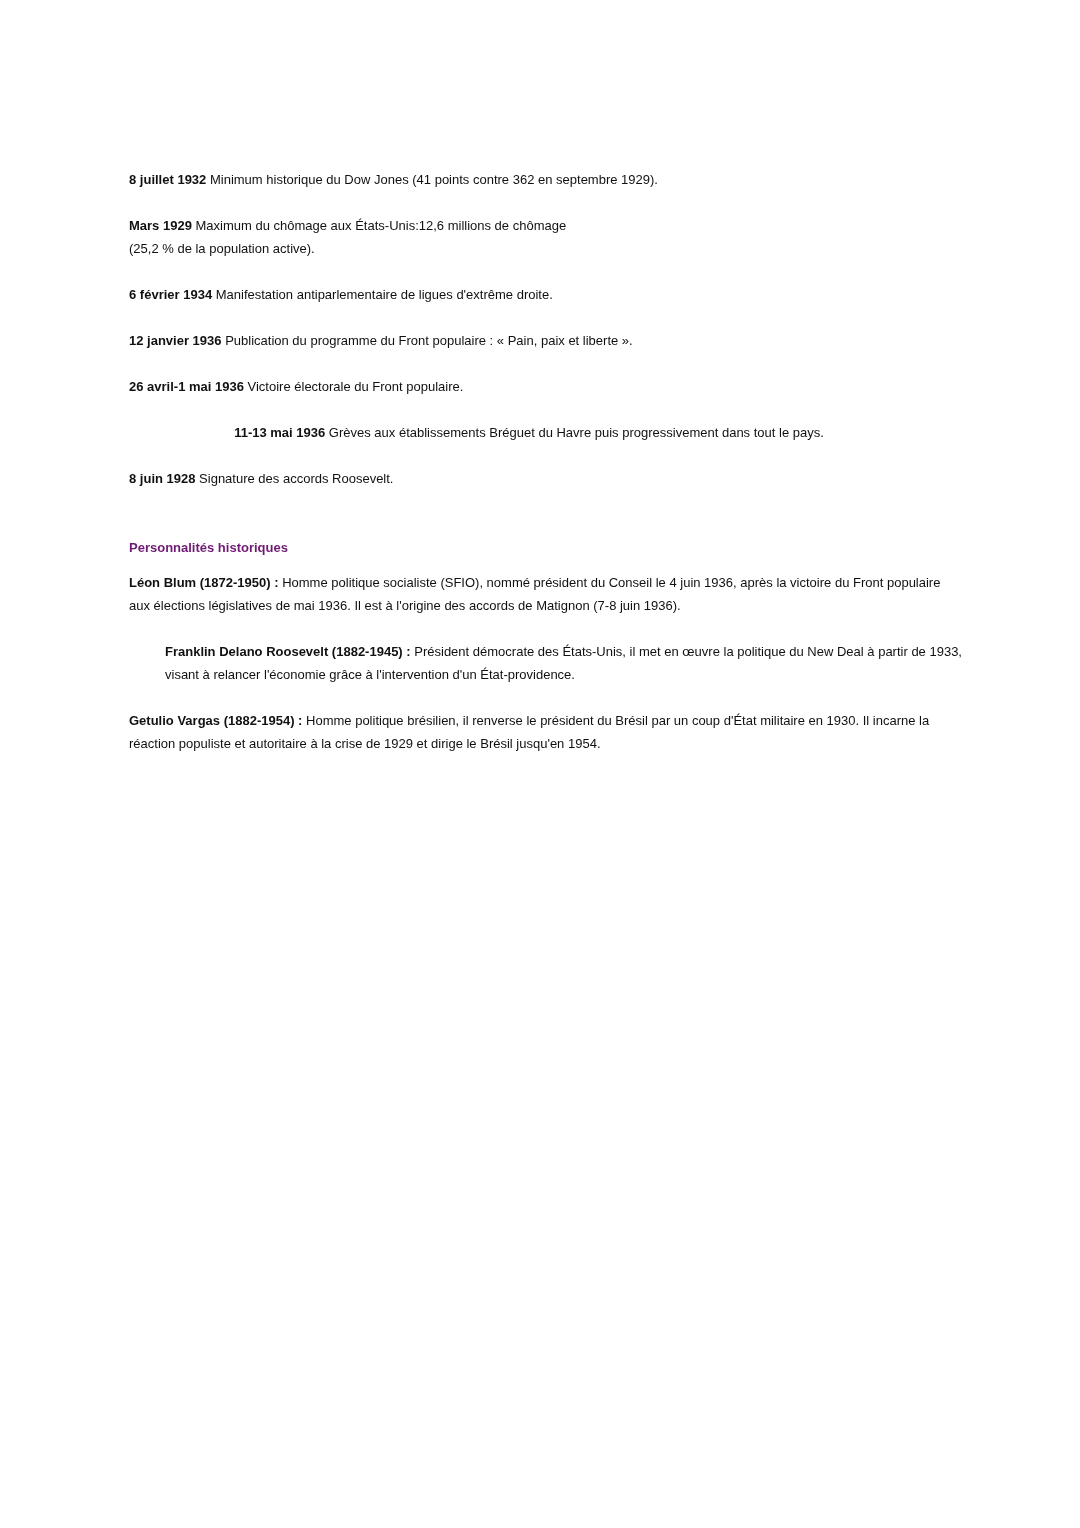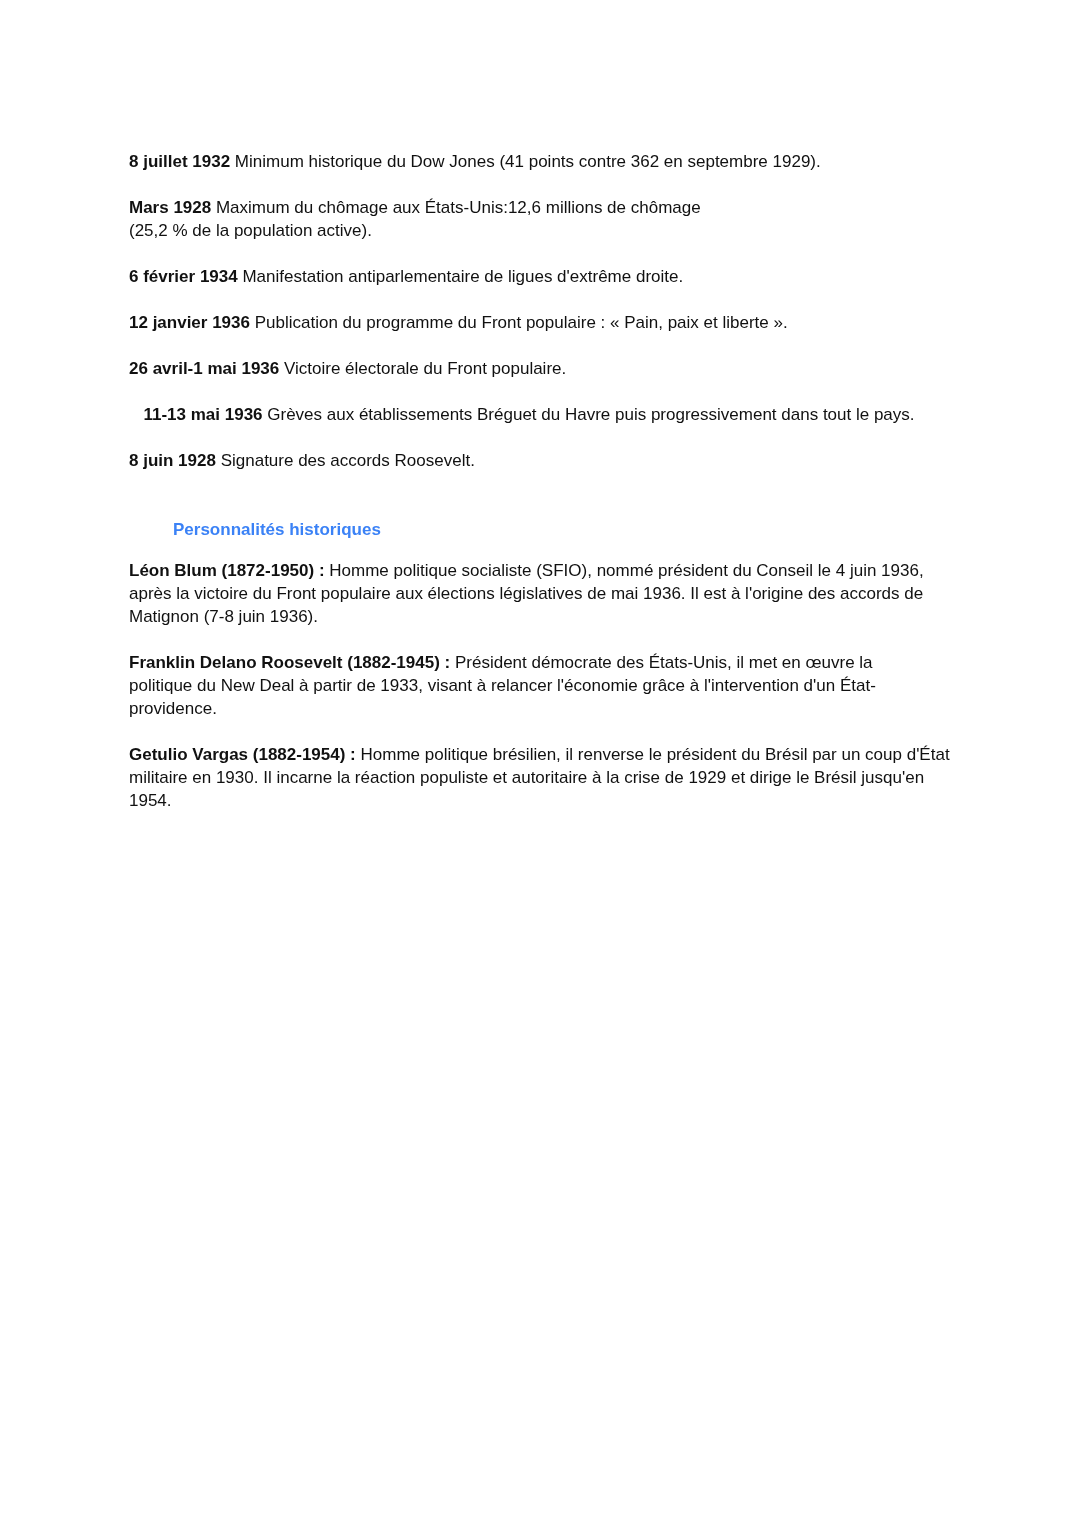--- a/index.html
+++ b/index.html
@@ -11,55 +11,54 @@
       width: 1080px;
       height: 1528px;
       position: relative;
       overflow: hidden;
       font-family: "Liberation Sans", sans-serif;
       color: #111111;
     }
     .page {
       position: absolute;
       left: 129px;
-      top: 150px;
+      top: 168px;
       width: 830px;
-      font-size: 17px;
+      font-size: 13px;
       line-height: 23px;
     }
     .entry {
       margin: 0 0 23px 0;
     }
     .entry b {
       font-weight: bold;
     }
     .section-title {
-      color: #3b82f6;
+      color: #701a75;
       font-weight: bold;
       margin-top: 46px;
-      margin-left: 44px;
     }
     .person {
       margin: 0 0 23px 0;
     }
     .person b {
       font-weight: bold;
     }
   </style>
 </head>
 <body>
 
 <div class="page">
 
   <section>
     <p class="entry">
       <b>8 juillet 1932</b><span> Minimum historique du Dow Jones (41 points contre 362 en septembre 1929).</span>
     </p>
     <p class="entry">
-      <b>Mars 1928</b><span> Maximum du chômage aux États-Unis:12,6 millions de chômage</span><br>
+      <b>Mars 1929</b><span> Maximum du chômage aux États-Unis:12,6 millions de chômage</span><br>
       <span>(25,2 % de la population active).</span>
     </p>
     <p class="entry">
       <b>6 février 1934</b><span> Manifestation antiparlementaire de ligues d'extrême droite.</span>
     </p>
     <p class="entry">
       <b>12 janvier 1936</b><span> Publication du programme du Front populaire : « Pain, paix et liberte ».</span>
     </p>
     <p class="entry">
       <b>26 avril-1 mai 1936</b><span> Victoire électorale du Front populaire.</span>
@@ -67,24 +66,24 @@
     <p class="entry" style="width:800px;text-align:center;">
       <b>11-13 mai 1936</b><span> Grèves aux établissements Bréguet du Havre puis progressivement dans tout le pays.</span>
     </p>
     <p class="entry">
       <b>8 juin 1928</b><span> Signature des accords Roosevelt.</span>
     </p>
   </section>
 
   <section>
     <div class="section-title">Personnalités historiques</div>
-    <p class="person" style="margin-top:18px;">
+    <p class="person" style="margin-top:12px;">
       <b>Léon Blum (1872-1950) :</b><span> Homme politique socialiste (SFIO), nommé président du Conseil le 4 juin 1936, après la victoire du Front populaire aux élections législatives de mai 1936. Il est à l'origine des accords de Matignon (7-8 juin 1936).</span>
     </p>
-    <p class="person" style="width:800px;">
+    <p class="person" style="width:800px;margin-left:36px;">
       <b>Franklin Delano Roosevelt (1882-1945) :</b><span> Président démocrate des États-Unis, il met en œuvre la politique du New Deal à partir de 1933, visant à relancer l'économie grâce à l'intervention d'un État-providence.</span>
     </p>
     <p class="person">
       <b>Getulio Vargas (1882-1954) :</b><span> Homme politique brésilien, il renverse le président du Brésil par un coup d'État militaire en 1930. Il incarne la réaction populiste et autoritaire à la crise de 1929 et dirige le Brésil jusqu'en 1954.</span>
     </p>
   </section>
 
 </div>
 
 </body></html>

